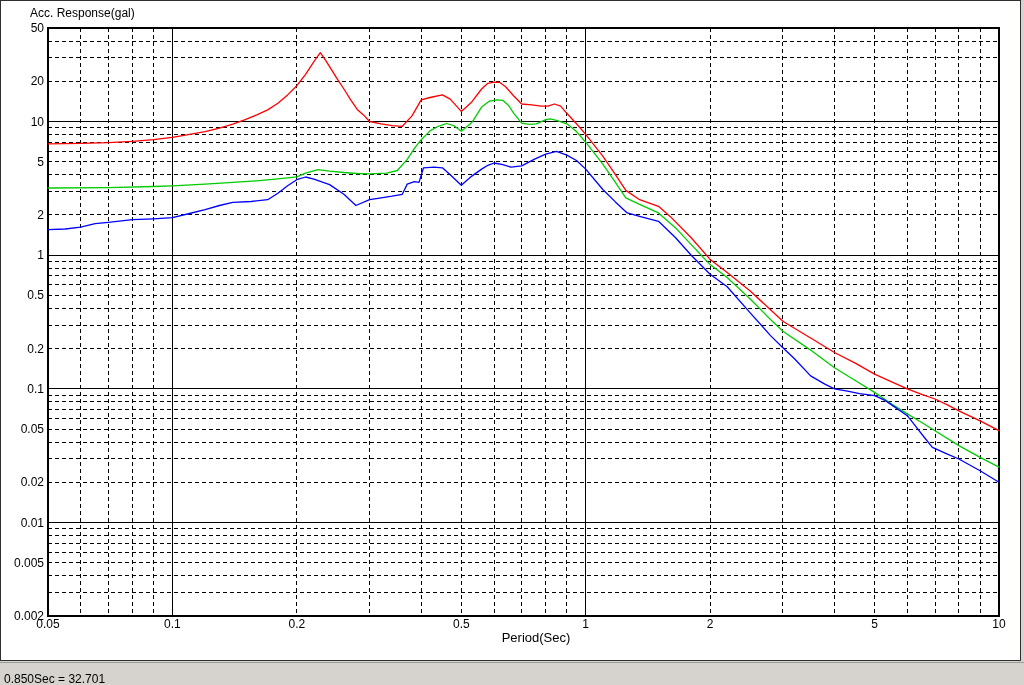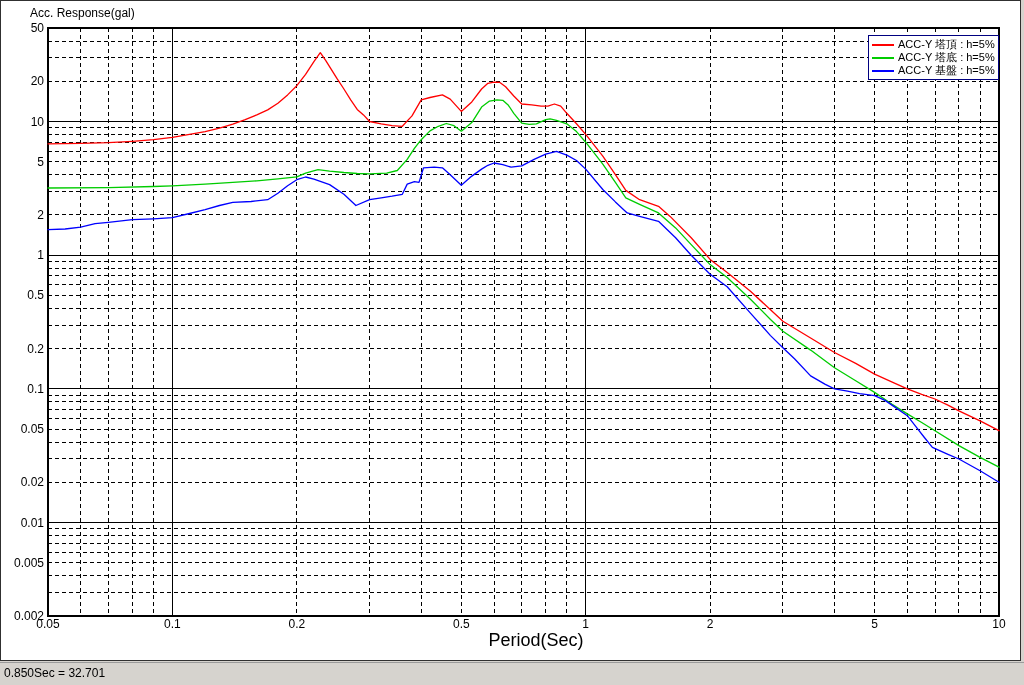--- a/index.html
+++ b/index.html
@@ -14,33 +14,33 @@
     background:#ffffff;border:1px solid #303030;
   }
   .plot-host{position:absolute;left:0;top:0;width:1019px;height:659px;}
   svg{display:block;}
   .mg{stroke:#000;stroke-width:1;stroke-dasharray:4 3;shape-rendering:crispEdges;}
   .sg{stroke:#000;stroke-width:1;shape-rendering:crispEdges;}
   .frame{fill:none;stroke:#000;stroke-width:2;shape-rendering:crispEdges;}
   .tick{font:12px "Liberation Sans","DejaVu Sans",sans-serif;fill:#000;}
   .curve{fill:none;stroke-width:1.3;stroke-linejoin:round;stroke-linecap:round;}
   .ytitle{position:absolute;left:29px;top:5px;font-size:12px;white-space:nowrap;}
-  .xtitle{position:absolute;left:465px;top:629px;width:140px;text-align:center;font-size:18px;}
+  .xtitle{position:absolute;left:465px;top:629px;width:140px;text-align:center;font-size:13px;}
   .legend{
     position:absolute;left:867px;top:34px;width:129px;
     background:#fff;border:1px solid #000080;padding:2px 0;
   }
   .legend-row{display:flex;align-items:center;height:13px;padding:0 3px;}
   .legend-line{width:22px;height:2px;flex:0 0 22px;margin-right:4px;background:#000;}
   .legend-label{font-size:11px;white-space:nowrap;overflow:hidden;line-height:13px;}
   .status-bar{
     position:absolute;left:0;top:662px;width:1024px;height:23px;
     background:#d6d3ce;border-top:1px solid #9a9a9a;
   }
-  .status-text{position:absolute;left:4px;top:3px;font-size:12px;white-space:nowrap;}
+  .status-text{position:absolute;left:4px;top:9px;font-size:12px;white-space:nowrap;}
 </style>
 </head>
 <body>
 
 <div class="client">
   <div class="plot-host">
     <svg id="chart-svg" width="1019" height="659" xmlns="http://www.w3.org/2000/svg">
         <line class="mg" x1="79.7" y1="27" x2="79.7" y2="615"></line>
         <line class="mg" x1="107.4" y1="27" x2="107.4" y2="615"></line>
         <line class="mg" x1="131.4" y1="27" x2="131.4" y2="615"></line>
@@ -125,31 +125,17 @@
         <text class="tick" text-anchor="end" x="43" y="432.1">0.05</text>
         <text class="tick" text-anchor="end" x="43" y="485.3">0.02</text>
         <text class="tick" text-anchor="end" x="43" y="525.5">0.01</text>
         <text class="tick" text-anchor="end" x="43" y="565.8">0.005</text>
         <text class="tick" text-anchor="end" x="43" y="619.0">0.002</text>
       </svg>
   </div>
   <div class="ytitle">Acc. Response(gal)</div>
   <div class="xtitle">Period(Sec)</div>
 
-  <div class="legend" style="border-color: rgb(0, 0, 128);">
-    <div class="legend-row">
-      <span class="legend-line" style="background: rgb(255, 0, 0);"></span>
-      <span class="legend-label">ACC-Y 塔頂 : h=5%</span>
-    </div>
-    <div class="legend-row">
-      <span class="legend-line" style="background: rgb(0, 204, 0);"></span>
-      <span class="legend-label">ACC-Y 塔底 : h=5%</span>
-    </div>
-    <div class="legend-row">
-      <span class="legend-line" style="background: rgb(0, 0, 255);"></span>
-      <span class="legend-label">ACC-Y 基盤 : h=5%</span>
-    </div>
-  </div>
 </div>
 
 <div class="status-bar" style="background: rgb(214, 211, 206);">
   <span class="status-text">0.850Sec = 32.701</span>
 </div>
 
 </body></html>

